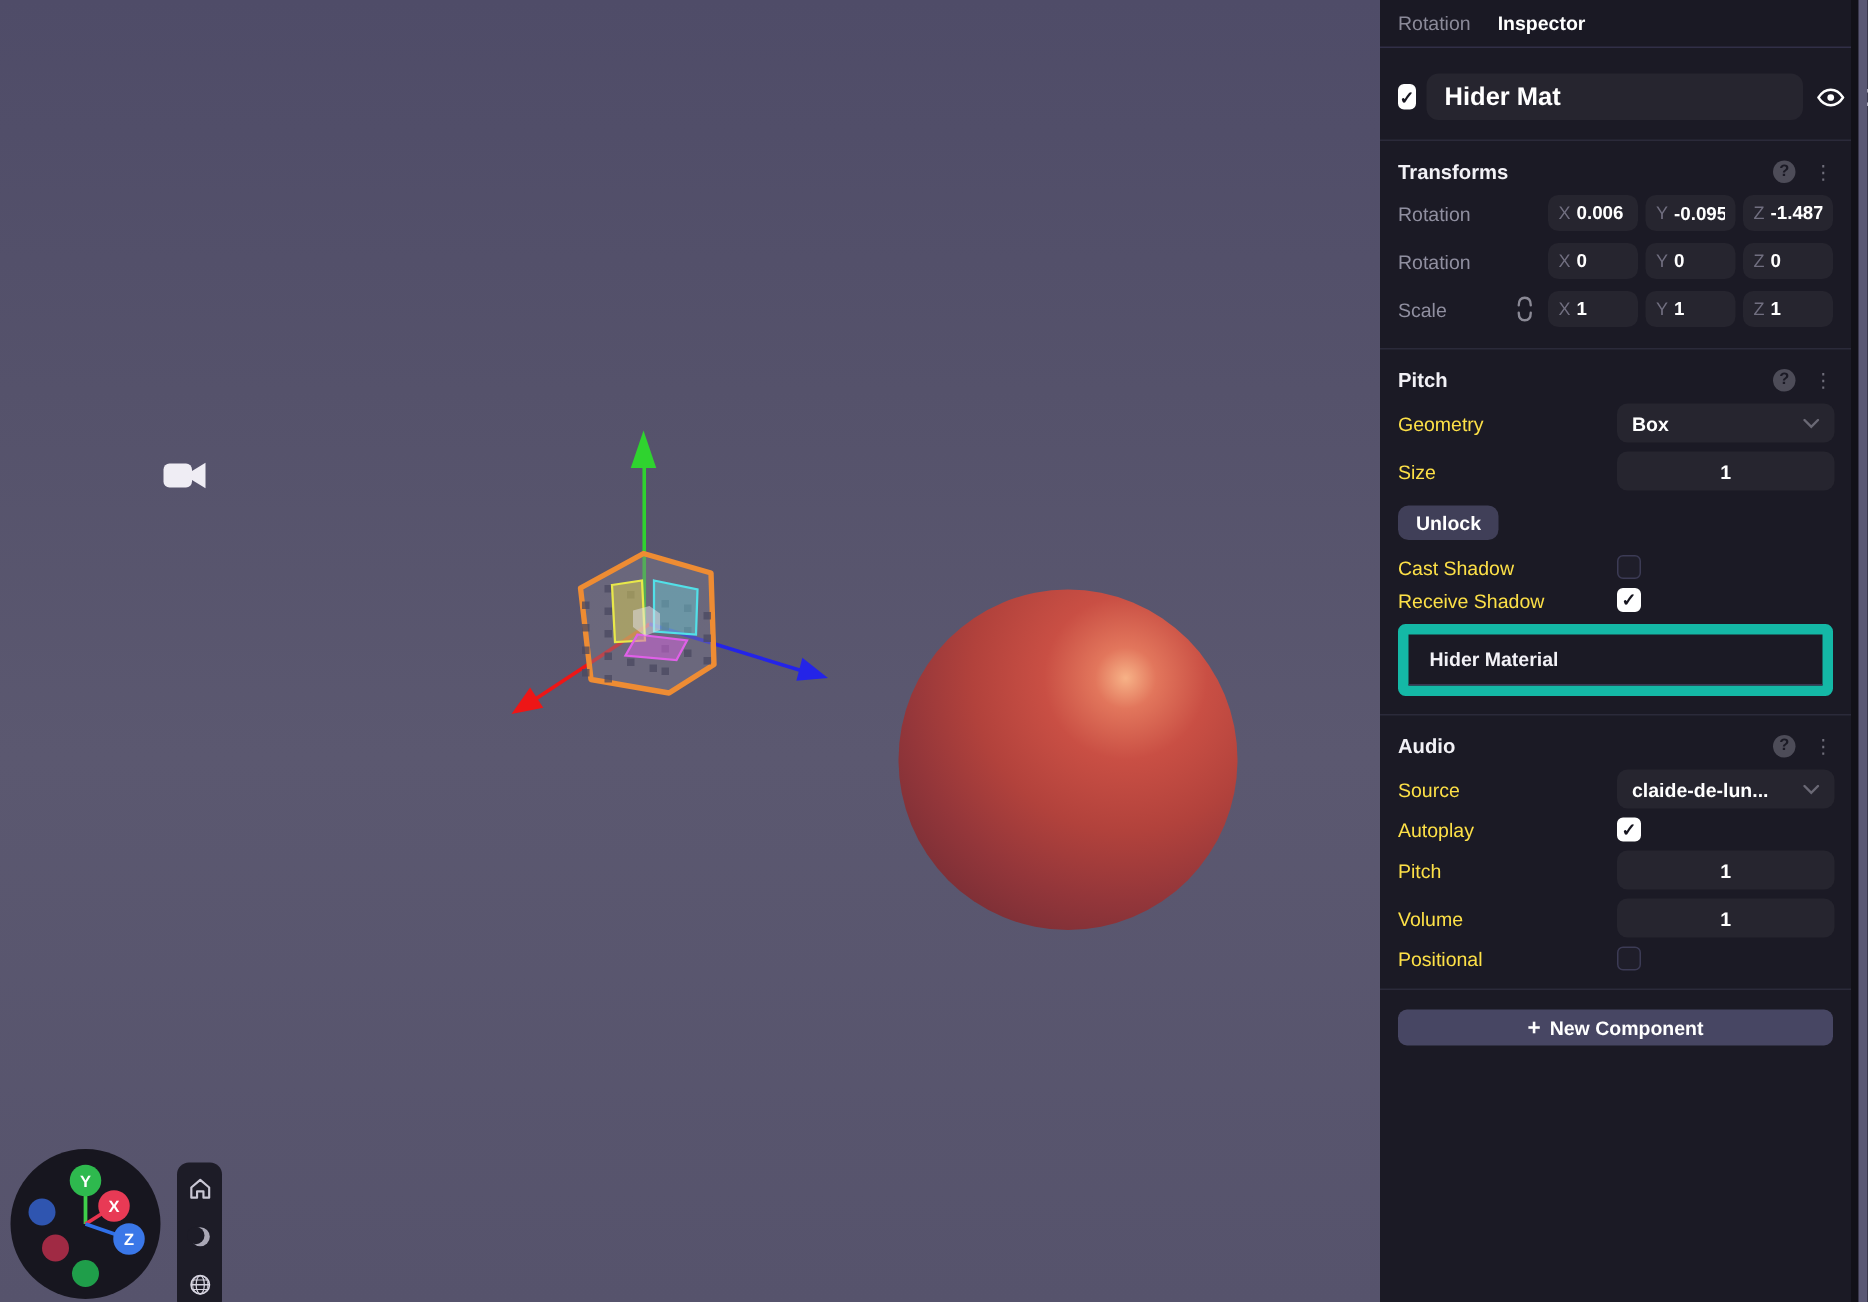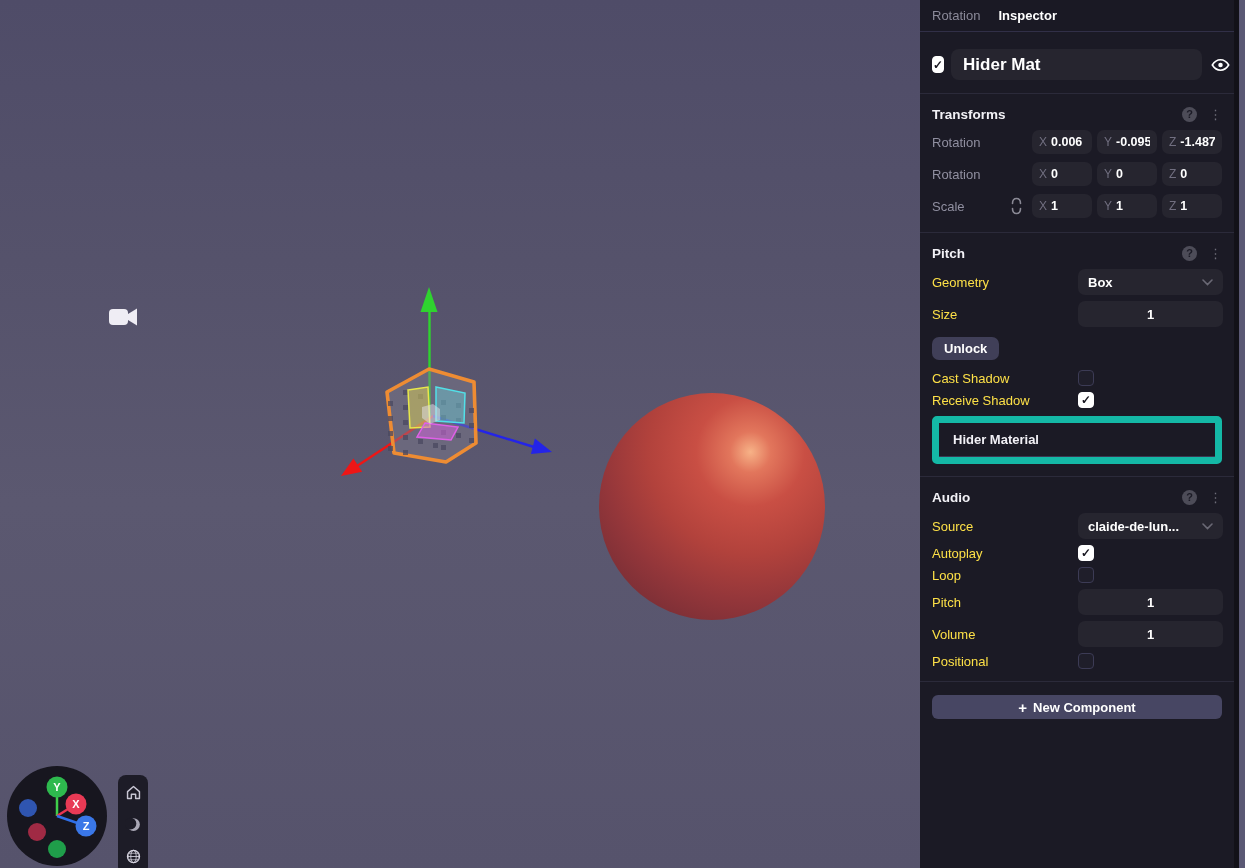--- a/index.html
+++ b/index.html
@@ -362,24 +362,20 @@
           <polyline points="1,1 5.5,5.5 10,1" fill="none" stroke="#6a6975" stroke-width="1.6" stroke-linecap="round"></polyline>
         </svg>
       </div>
     </div>
 
     <div class="prop-row">
       <span class="prop-label">Autoplay</span>
       <div class="checkbox small checked"></div>
     </div>
 
-    <div class="prop-row">
-      <span class="prop-label">Loop</span>
-      <div class="checkbox small"></div>
-    </div>
 
     <div class="prop-row">
       <span class="prop-label">Pitch</span>
       <input class="num-input" value="1" style="">
     </div>
 
     <div class="prop-row">
       <span class="prop-label">Volume</span>
       <input class="num-input" value="1" style="">
     </div>

